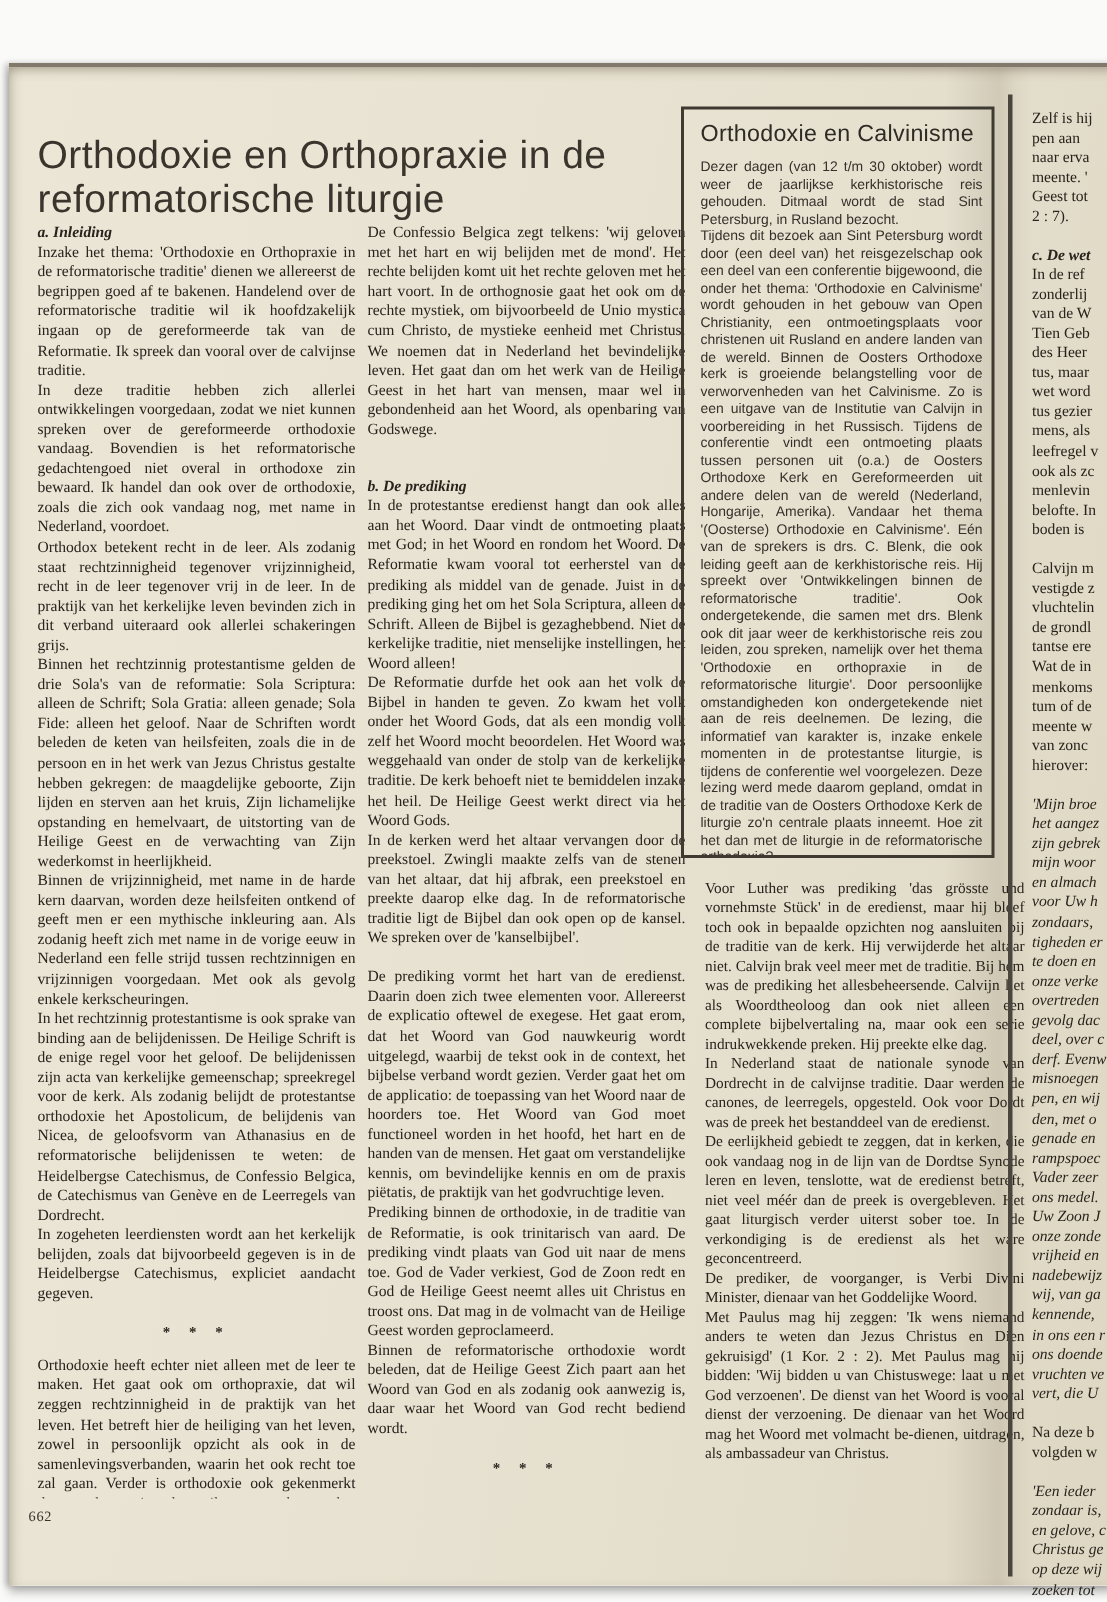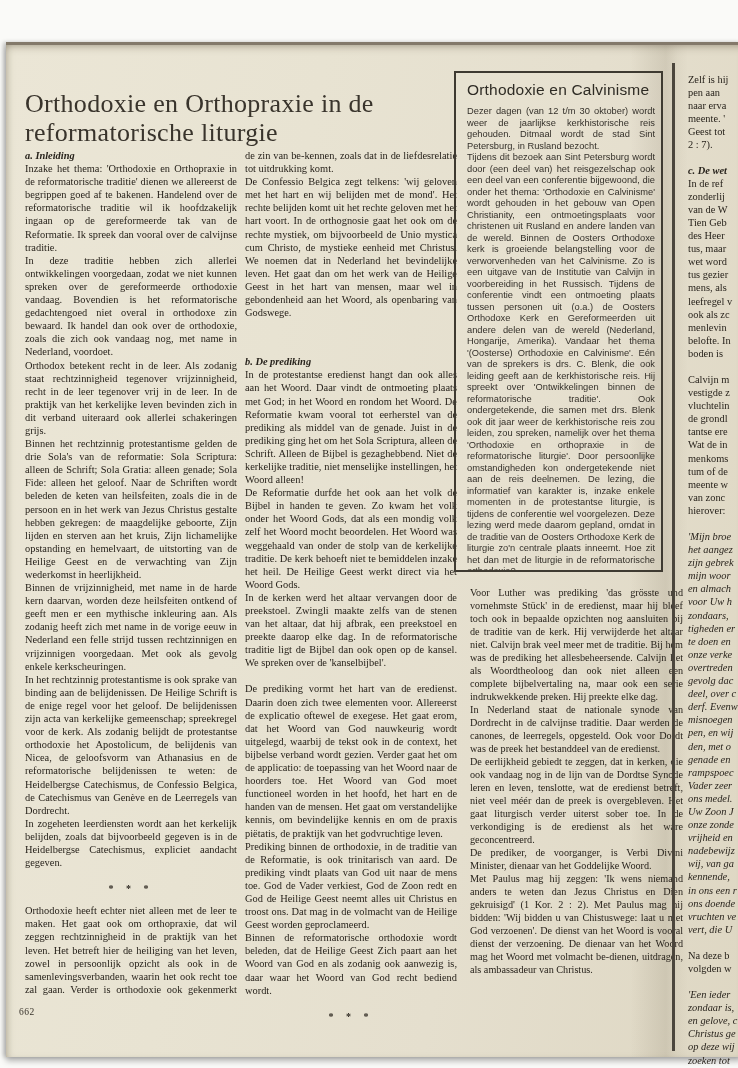--- a/index.html
+++ b/index.html
@@ -15,31 +15,31 @@
     box-shadow:0 4px 6px rgba(0,0,0,.28), -3px 0 4px rgba(0,0,0,.18),
                inset 0 5px 8px -4px rgba(95,85,62,.45),
                inset 5px 0 9px -5px rgba(95,85,62,.4);
   }
   .gutter{
     position:absolute;left:624px;top:0;width:58px;height:100%;
     background:linear-gradient(90deg,rgba(0,0,0,0) 0%,rgba(110,100,78,.16) 62%,rgba(110,100,78,.05) 82%,rgba(0,0,0,0) 100%);
   }
   .title{
     position:absolute;left:19px;top:44px;width:390px;margin:0;
-    font-family:Liberation Serif, serif;font-weight:normal;
+    font-family:Liberation Sans, sans-serif;font-weight:normal;
     font-size:26px;line-height:29px;letter-spacing:.3px;color:#39342c;
     white-space:pre-line;
   }
   .col{position:absolute;color:#28231c;font-size:10.4px;line-height:13.1px;}
   .col p{margin:0;text-align:justify;}
   .col1{left:19px;top:104px;width:212px;height:850px;overflow:hidden;}
   .col2{left:239px;top:104px;width:212px;height:900px;overflow:hidden;}
   .col3{left:448px;top:541px;width:213px;font-size:10.2px;line-height:13px;margin-left:16px;}
   .h{font-weight:bold;font-style:italic;}
-  .mt40{margin-top:36px;}
+  .mt40{margin-top:25px;}
   .gap{margin-top:13px !important;}
   .sep{
     text-align:center;font-weight:bold;letter-spacing:5px;
     margin:13px 0 9px 0;font-size:10px;color:#2c2720;
   }
   .infobox{
     position:absolute;left:448px;top:26px;width:209px;height:501px;
     box-sizing:border-box;border:2px solid #3e3a31;padding:7px 6px 6px 11px;
     overflow:hidden;background:rgba(255,255,255,0.04);
     font-family:"Liberation Sans", sans-serif;color:#34302a;
@@ -73,21 +73,20 @@
     <p>Orthodox betekent recht in de leer. Als zodanig staat rechtzinnigheid tegenover vrijzinnigheid, recht in de leer tegenover vrij in de leer. In de praktijk van het kerkelijke leven bevinden zich in dit verband uiteraard ook allerlei schakeringen grijs.</p>
     <p>Binnen het rechtzinnig protestantisme gelden de drie Sola's van de reformatie: Sola Scriptura: alleen de Schrift; Sola Gratia: alleen genade; Sola Fide: alleen het geloof. Naar de Schriften wordt beleden de keten van heilsfeiten, zoals die in de persoon en in het werk van Jezus Christus gestalte hebben gekregen: de maagdelijke geboorte, Zijn lijden en sterven aan het kruis, Zijn lichamelijke opstanding en hemelvaart, de uitstorting van de Heilige Geest en de verwachting van Zijn wederkomst in heerlijkheid.</p>
     <p>Binnen de vrijzinnigheid, met name in de harde kern daarvan, worden deze heilsfeiten ontkend of geeft men er een mythische inkleuring aan. Als zodanig heeft zich met name in de vorige eeuw in Nederland een felle strijd tussen rechtzinnigen en vrijzinnigen voorgedaan. Met ook als gevolg enkele kerkscheuringen.</p>
     <p>In het rechtzinnig protestantisme is ook sprake van binding aan de belijdenissen. De Heilige Schrift is de enige regel voor het geloof. De belijdenissen zijn acta van kerkelijke gemeenschap; spreekregel voor de kerk. Als zodanig belijdt de protestantse orthodoxie het Apostolicum, de belijdenis van Nicea, de geloofsvorm van Athanasius en de reformatorische belijdenissen te weten: de Heidelbergse Catechismus, de Confessio Belgica, de Catechismus van Genève en de Leerregels van Dordrecht.</p>
     <p>In zogeheten leerdiensten wordt aan het kerkelijk belijden, zoals dat bijvoorbeeld gegeven is in de Heidelbergse Catechismus, expliciet aandacht gegeven.</p>
     <div class="sep">* * *</div>
     <p>Orthodoxie heeft echter niet alleen met de leer te maken. Het gaat ook om orthopraxie, dat wil zeggen rechtzinnigheid in de praktijk van het leven. Het betreft hier de heiliging van het leven, zowel in persoonlijk opzicht als ook in de samenlevingsverbanden, waarin het ook recht toe zal gaan. Verder is orthodoxie ook gekenmerkt door orthognosie, dat wil zeggen het rechte kennen. Kennen dienen we dan op te vatten in</p>
   </div>
 
   <div class="col col2">
-    <p>de zin van be-kennen, zoals dat in de liefdesrelatie tot uitdrukking komt.</p>
     <p>De Confessio Belgica zegt telkens: 'wij geloven met het hart en wij belijden met de mond'. Het rechte belijden komt uit het rechte geloven met het hart voort. In de orthognosie gaat het ook om de rechte mystiek, om bijvoorbeeld de Unio mystica cum Christo, de mystieke eenheid met Christus. We noemen dat in Nederland het bevindelijke leven. Het gaat dan om het werk van de Heilige Geest in het hart van mensen, maar wel in gebondenheid aan het Woord, als openbaring van Godswege.</p>
     <div class="h mt40">b. De prediking</div>
     <p>In de protestantse eredienst hangt dan ook alles aan het Woord. Daar vindt de ontmoeting plaats met God; in het Woord en rondom het Woord. De Reformatie kwam vooral tot eerherstel van de prediking als middel van de genade. Juist in de prediking ging het om het Sola Scriptura, alleen de Schrift. Alleen de Bijbel is gezaghebbend. Niet de kerkelijke traditie, niet menselijke instellingen, het Woord alleen!</p>
     <p>De Reformatie durfde het ook aan het volk de Bijbel in handen te geven. Zo kwam het volk onder het Woord Gods, dat als een mondig volk zelf het Woord mocht beoordelen. Het Woord was weggehaald van onder de stolp van de kerkelijke traditie. De kerk behoeft niet te bemiddelen inzake het heil. De Heilige Geest werkt direct via het Woord Gods.</p>
     <p>In de kerken werd het altaar vervangen door de preekstoel. Zwingli maakte zelfs van de stenen van het altaar, dat hij afbrak, een preekstoel en preekte daarop elke dag. In de reformatorische traditie ligt de Bijbel dan ook open op de kansel. We spreken over de 'kanselbijbel'.</p>
     <p class="gap">De prediking vormt het hart van de eredienst. Daarin doen zich twee elementen voor. Allereerst de explicatio oftewel de exegese. Het gaat erom, dat het Woord van God nauwkeurig wordt uitgelegd, waarbij de tekst ook in de context, het bijbelse verband wordt gezien. Verder gaat het om de applicatio: de toepassing van het Woord naar de hoorders toe. Het Woord van God moet functioneel worden in het hoofd, het hart en de handen van de mensen. Het gaat om verstandelijke kennis, om bevindelijke kennis en om de praxis piëtatis, de praktijk van het godvruchtige leven.</p>
     <p>Prediking binnen de orthodoxie, in de traditie van de Reformatie, is ook trinitarisch van aard. De prediking vindt plaats van God uit naar de mens toe. God de Vader verkiest, God de Zoon redt en God de Heilige Geest neemt alles uit Christus en troost ons. Dat mag in de volmacht van de Heilige Geest worden geproclameerd.</p>
     <p>Binnen de reformatorische orthodoxie wordt beleden, dat de Heilige Geest Zich paart aan het Woord van God en als zodanig ook aanwezig is, daar waar het Woord van God recht bediend wordt.</p>
     <div class="sep">* * *</div>
   </div>

